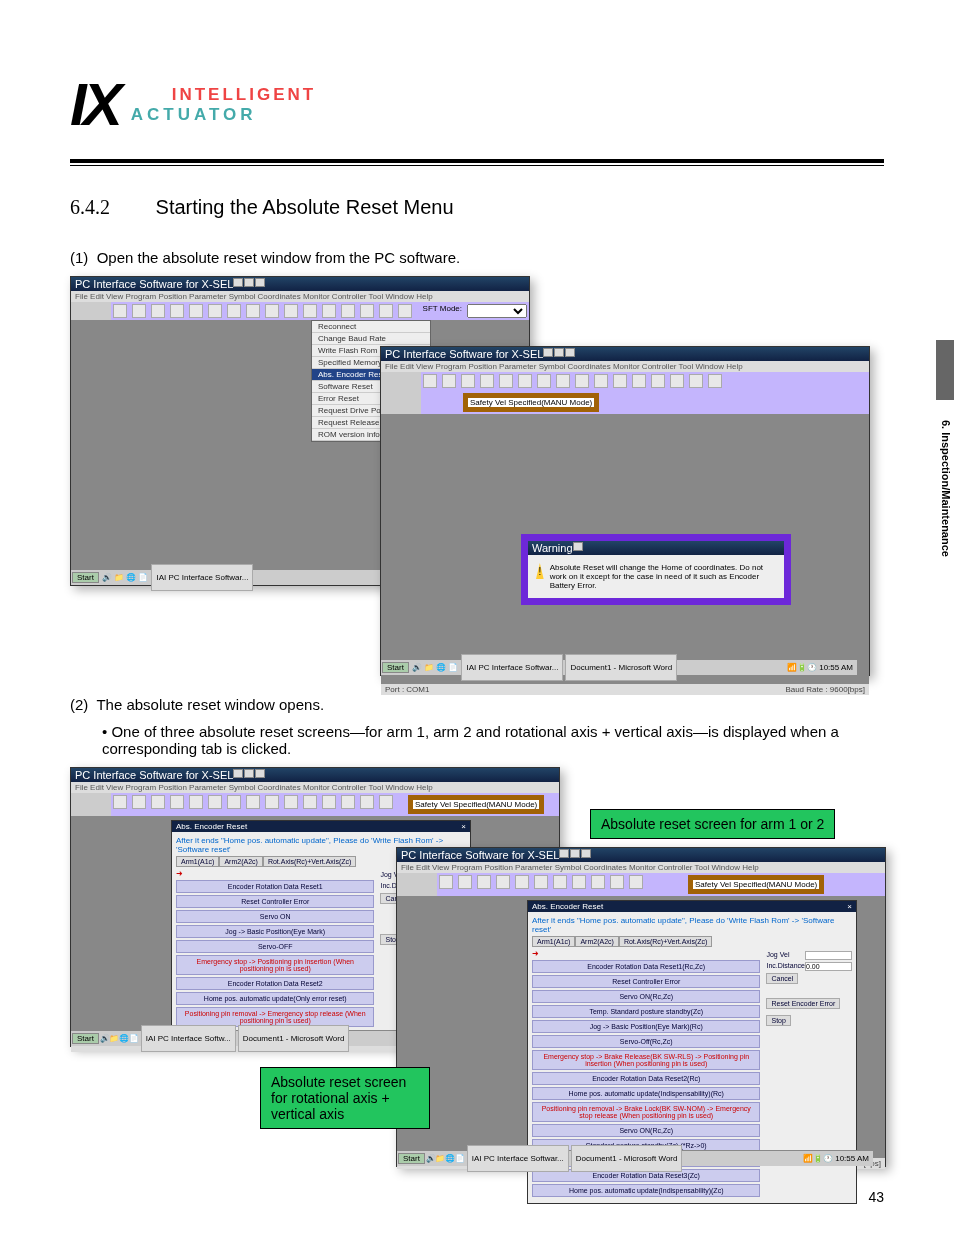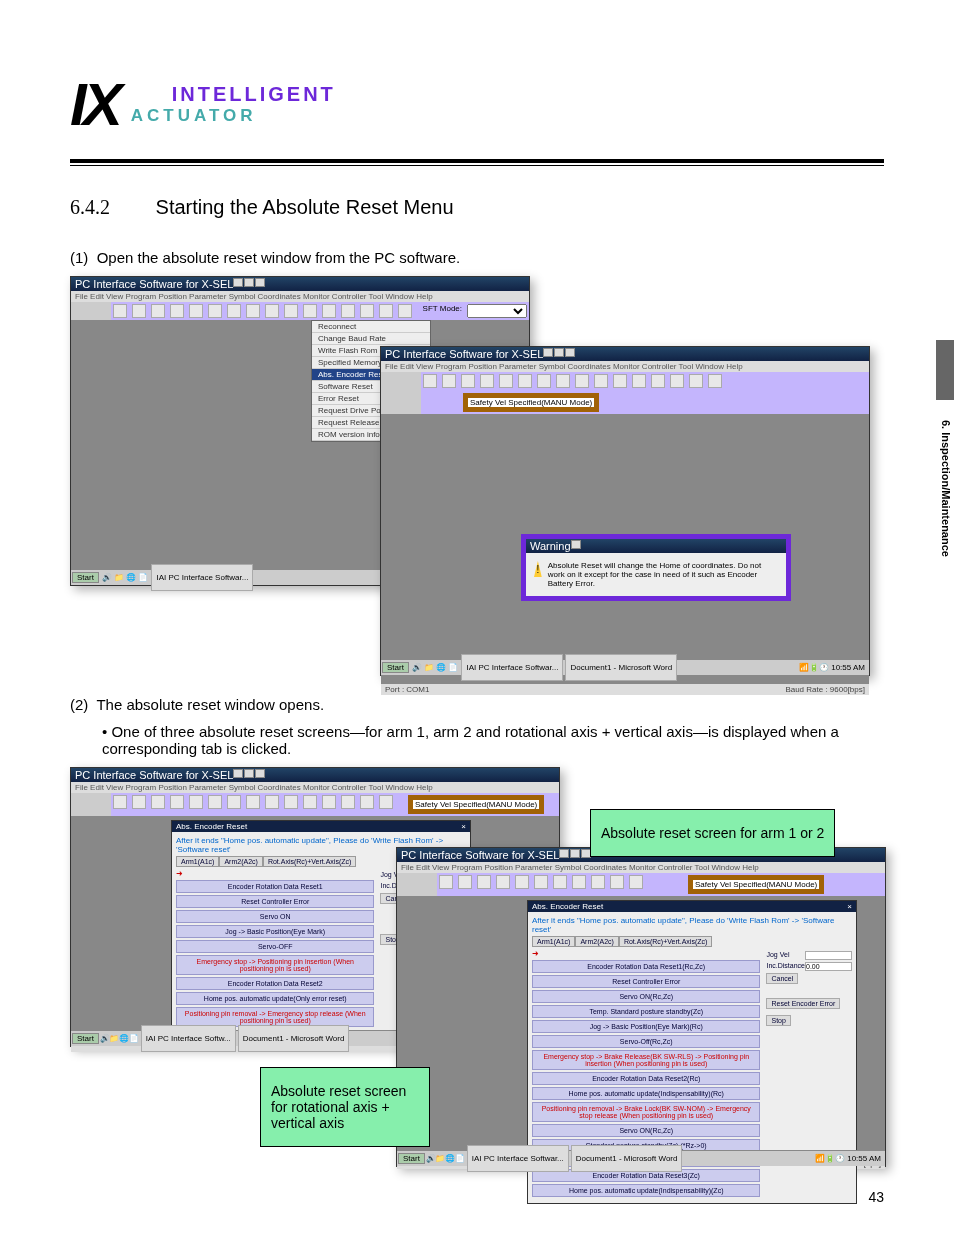--- a/index.html
+++ b/index.html
@@ -1,63 +1,63 @@
 <!DOCTYPE html>
 <html><head>
 <meta charset="utf-8">
 <style>
   * { box-sizing: border-box; margin: 0; padding: 0; }
   body { width: 954px; height: 1235px; background: #fff; font-family: Arial, sans-serif; color: #000; position: relative; }
   .page { padding: 70px 70px 40px 70px; position: relative; }
   .logo-row { display: flex; align-items: center; margin-bottom: 20px; }
   .logo-ix { font-size: 60px; font-weight: 900; font-style: italic; letter-spacing: -4px; position: relative; }
   .logo-text { margin-left: 12px; }
-  .logo-text .line1 { font-size: 20px; font-weight: 900; color: #6d28d9; letter-spacing: 3px; padding-left: 41px; }
+  .logo-text .line1 { font-size: 17px; font-weight: 900; color: #ef4444; letter-spacing: 3px; padding-left: 41px; }
   .logo-text .line2 { font-size: 17px; font-weight: 900; color: #4aa; letter-spacing: 4px; }
   .rule { border: none; border-top: 4px solid #000; margin: 0 0 2px 0; }
   .rule2 { border: none; border-top: 1px solid #000; margin: 0 0 30px 0; }
   .heading { font-size: 20px; margin: 30px 0 30px 0; }
   .heading .num { display: inline-block; width: 80px; font-family: Liberation Serif, serif; }
   .step { font-size: 15px; margin: 20px 0 10px 0; }
   .fig { position: relative; margin: 10px 0 20px 0; }
   .win { position: absolute; background: #ccc; border: 1px solid #333; box-shadow: 4px 4px 10px rgba(0,0,0,0.3); }
   .titlebar { background: linear-gradient(#246,#124); color: #fff; font-size: 11px; padding: 1px 4px; display: flex; justify-content: flex-start; }
   .titlebar .ctrls { display: flex; gap: 1px; }
   .titlebar .ctrls span { width: 10px; height: 9px; background: #ddd; border: 1px solid #888; display: inline-block; }
   .menubar { background: #ddd; font-size: 8px; color: #555; padding: 1px 4px; }
   .toolbar { background: #c4b5fd; font-size: 8px; padding: 2px; display: flex; gap: 5px; flex-wrap: wrap; margin-left: 40px; }
   .toolbar .btn { width: 14px; height: 14px; background: #e8e8e8; border: 1px solid #aaa; display: inline-block; }
   .body-area { background: #888; position: relative; }
   .dropdown-menu { position: absolute; background: #eee; border: 1px solid #666; font-size: 8px; color: #333; }
   .dropdown-menu .item { padding: 1px 6px; border-bottom: 1px solid #ccc; white-space: nowrap; }
   .dropdown-menu .item.hl { background: #248; color: #fff; }
-  .msgbox { position: absolute; background: #eee; border: 5px solid #6d28d9; }
+  .msgbox { position: absolute; background: #eee; border: 7px solid #6d28d9; }
   .msgbox .body { padding: 8px; font-size: 8px; display: flex; gap: 6px; }
   .msgbox .warn-icon { width: 16px; height: 16px; background: #fc3; clip-path: polygon(50% 0, 100% 100%, 0 100%); display: flex; align-items: center; justify-content: center; font-size: 10px; }
   .msgbox .btns { text-align: center; padding: 4px; }
   .msgbox .btns button { font-size: 8px; width: 40px; margin: 0 4px; padding: 1px; }
   .statusbar { background: #ddd; font-size: 8px; padding: 1px 4px; color: #444; display: flex; justify-content: space-between; }
-  .taskbar { position: absolute; left: 0; right: 0; bottom: 0; height: 16px; background: #ccc; border-top: 1px solid #888; font-size: 8px; display: flex; align-items: center; }
+  .taskbar { position: absolute; left: 0; right: 12px; bottom: 0; height: 16px; background: #ccc; border-top: 1px solid #888; font-size: 8px; display: flex; align-items: center; }
   .taskbar .start { background: #aca; border: 1px solid #888; padding: 0 4px; margin: 1px; }
   .taskbar .task { background: #ddd; border: 1px solid #aaa; padding: 8px 4px; margin: 1px; }
   .taskbar .tray { margin-left: auto; padding: 0 4px; }
   .abs-panel { position: absolute; background: #eee; border: 1px solid #333; }
   .abs-panel .pt { background: #124; color: #fff; font-size: 8px; padding: 1px 4px; display: flex; justify-content: space-between; }
   .abs-panel .inner { padding: 4px; font-size: 8px; color: #003; }
   .abs-panel .tabs { display: flex; margin: 2px 0; }
   .abs-panel .tabs .tab { border: 1px solid #999; background: #ddd; padding: 1px 4px; font-size: 7px; }
   .abs-panel .row-btn { background: #cce; border: 1px solid #99c; padding: 2px; margin: 2px 0; font-size: 7px; text-align: center; }
   .abs-panel .row-btn.red { color: #c00; }
   .abs-panel .two-col { display: flex; gap: 6px; }
   .abs-panel .col-l { flex: 3; }
   .abs-panel .col-r { flex: 1; }
   .abs-panel .small-field { display: flex; justify-content: space-between; font-size: 7px; margin: 2px 0; }
   .abs-panel .small-field input { width: 47px; font-size: 7px; background: #fff; border: 1px solid #aaa; }
   .abs-panel .pill { display: inline-block; background: #ddd; border: 1px solid #aaa; font-size: 7px; padding: 1px 4px; }
-  .label-box { position: absolute; background: #86efac; border: 1px solid #000; font-size: 14px; padding: 15px 10px; }
+  .label-box { position: absolute; background: #22c55e; border: 1px solid #000; font-size: 14px; padding: 6px 10px; }
   .step-text { font-size: 15px; margin-left: 32px; }
   .sidebar-tab { position: absolute; right: 0; top: 410px; width: 24px; font-size: 11px; font-weight: bold; writing-mode: vertical-rl; text-align: center; padding: 10px 2px; }
   .gray-block { position: absolute; right: 0; top: 340px; width: 18px; height: 60px; background: #666; }
   .page-num { position: absolute; right: 70px; bottom: 30px; font-size: 14px; }
   .safety-select { position: absolute; font-size: 8px; background: #fff; border: 5px solid #a16207; padding: 0 2px; }
 </style>
 </head>
 <body>
 
 <div class="page">

